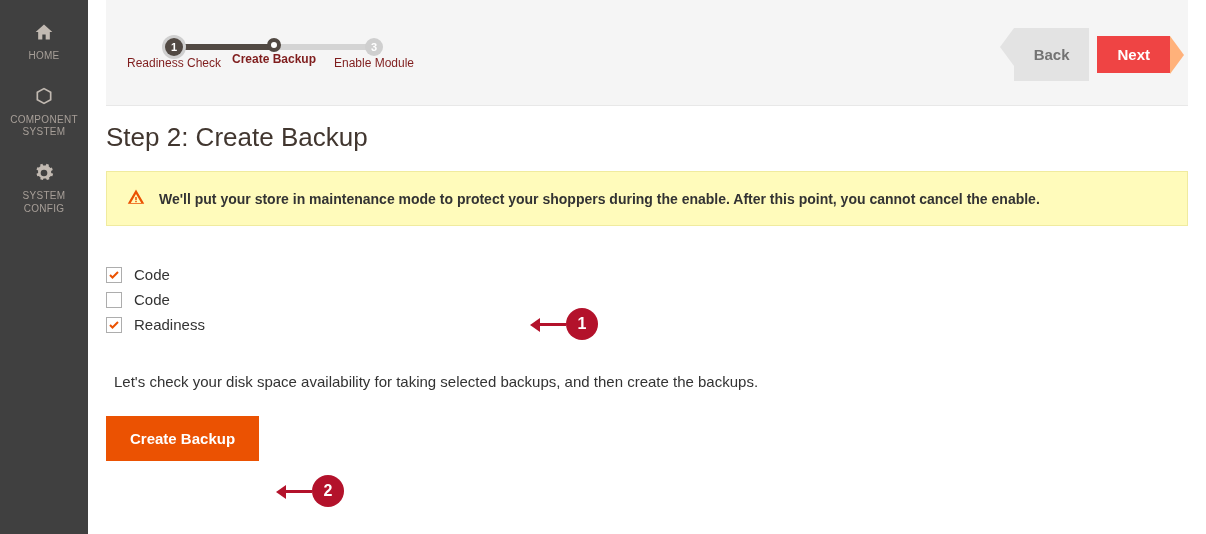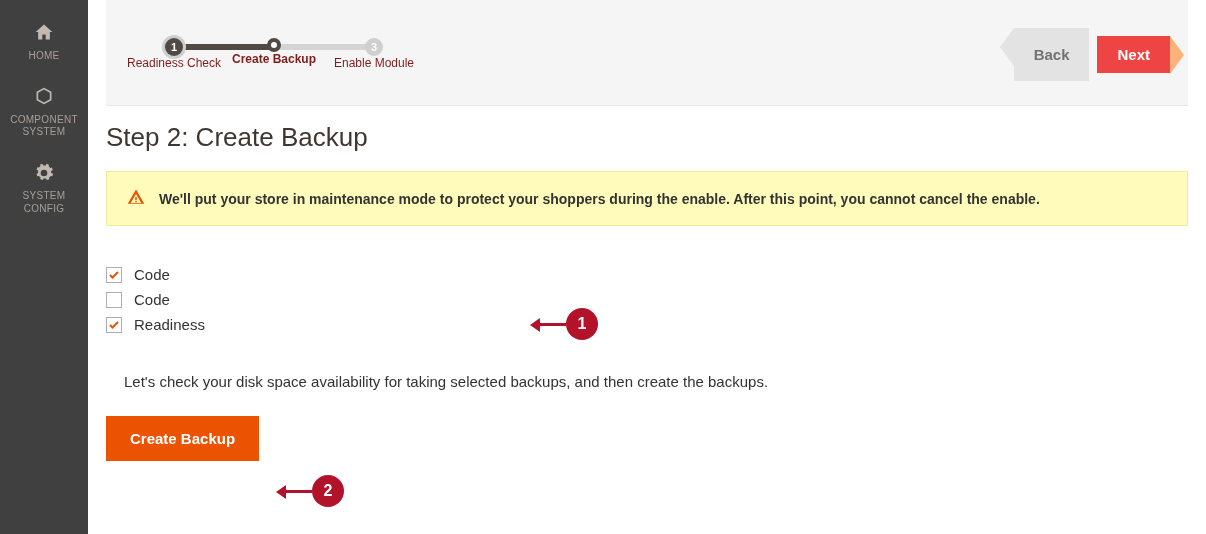--- a/index.html
+++ b/index.html
@@ -161,21 +161,21 @@
       display: inline-flex;
       align-items: center;
       justify-content: center;
       cursor: pointer;
     }
     .cb svg { display: none; }
     .cb.checked svg { display: block; }
     .disk-text {
       font-size: 15px;
       color: #333;
-      margin: 40px 18px 26px;
+      margin: 40px 8px 26px;
     }
     .btn-create {
       background: #eb5202;
       color: #fff;
       border: none;
       padding: 14px 24px;
       font-size: 15px;
       font-weight: bold;
       cursor: pointer;
     }

